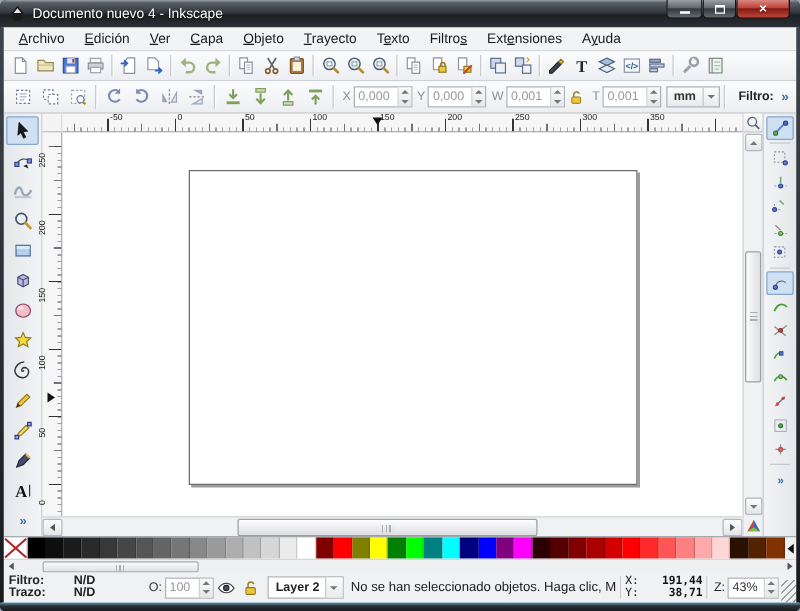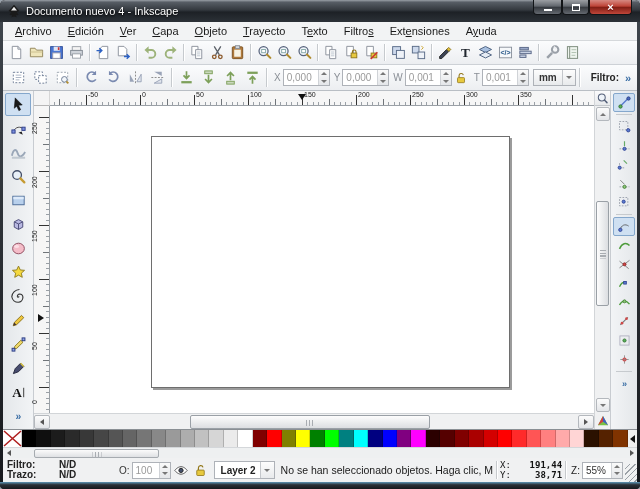--- a/index.html
+++ b/index.html
@@ -1006,21 +1006,21 @@
           <b>191,44</b>
         </div>
       <div>
           <span>Y:</span>
           <b>38,71</b>
         </div>
     </div>
     <div class="ssep"></div>
     <span class="zlabel">Z:</span>
     <div class="numbox">
-      <span class="val" style="color:#333;width:28px;">55%</span>
+      <span class="val" style="color:#333;width:28px;">43%</span>
       <span class="spin">
           <i>
             <b class="tri-up"></b>
           </i>
           <i>
             <b class="tri-dn"></b>
           </i>
         </span>
     </div>
     <div class="resize-grip"></div>

